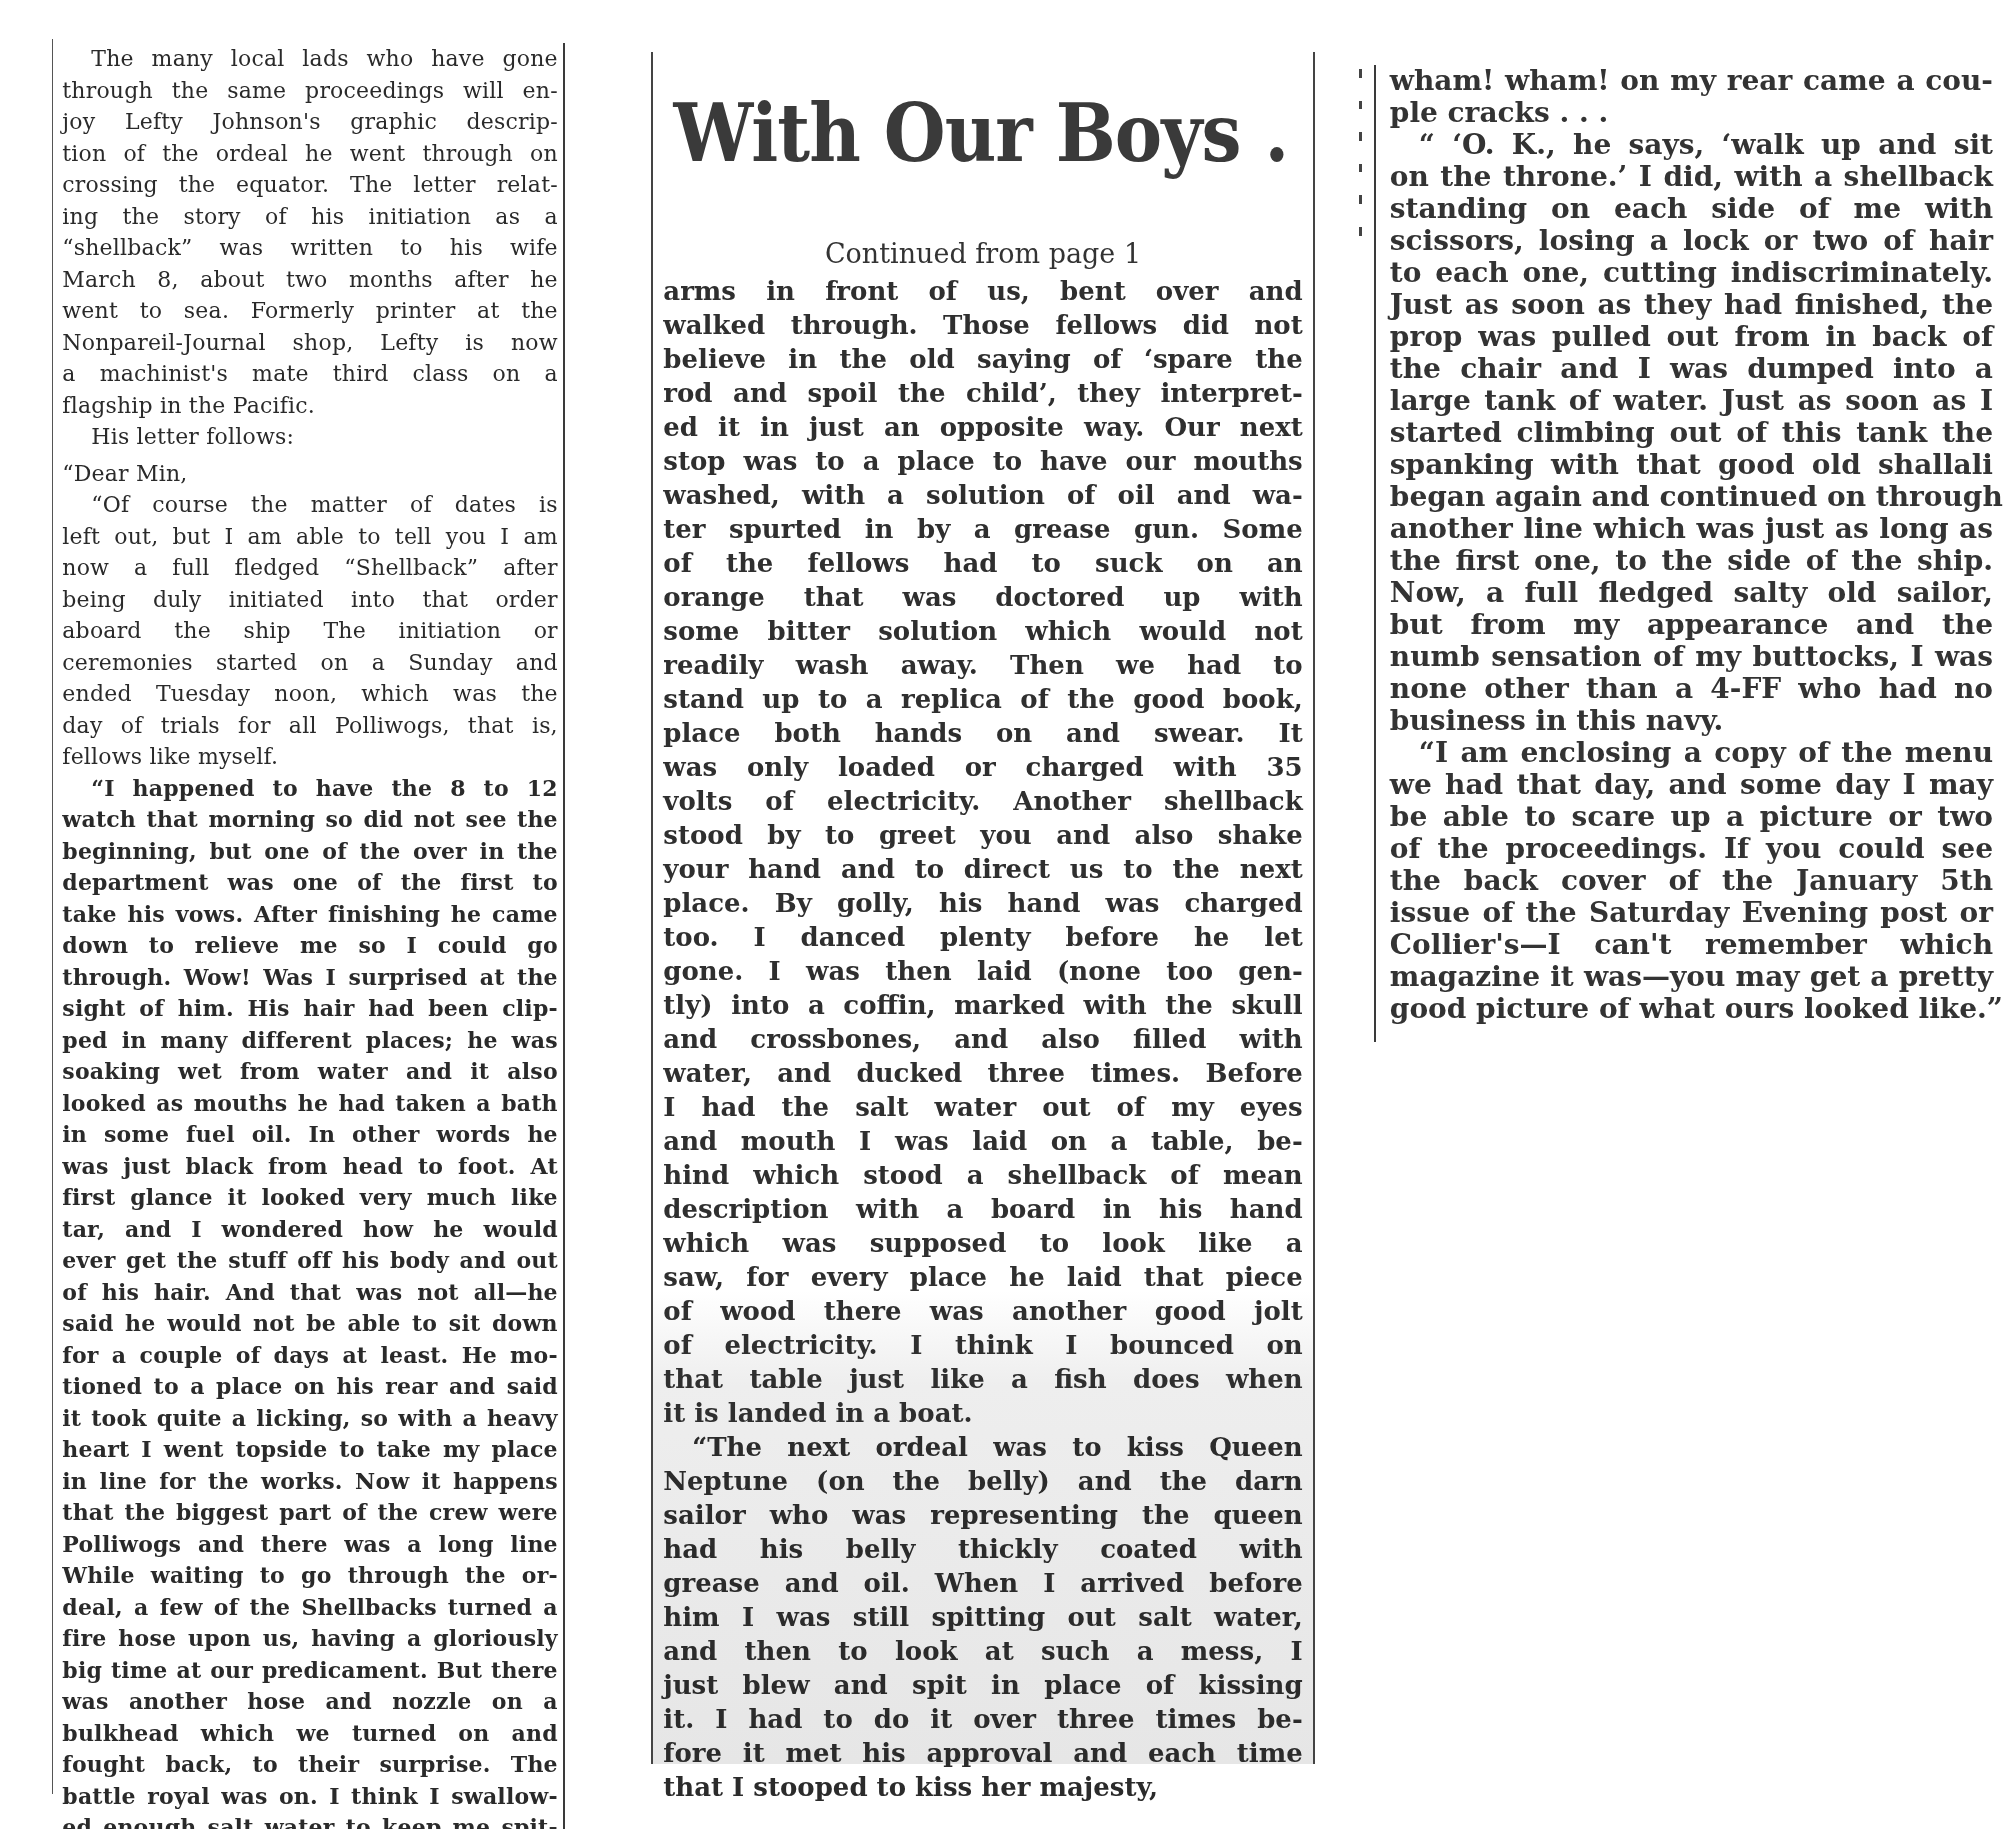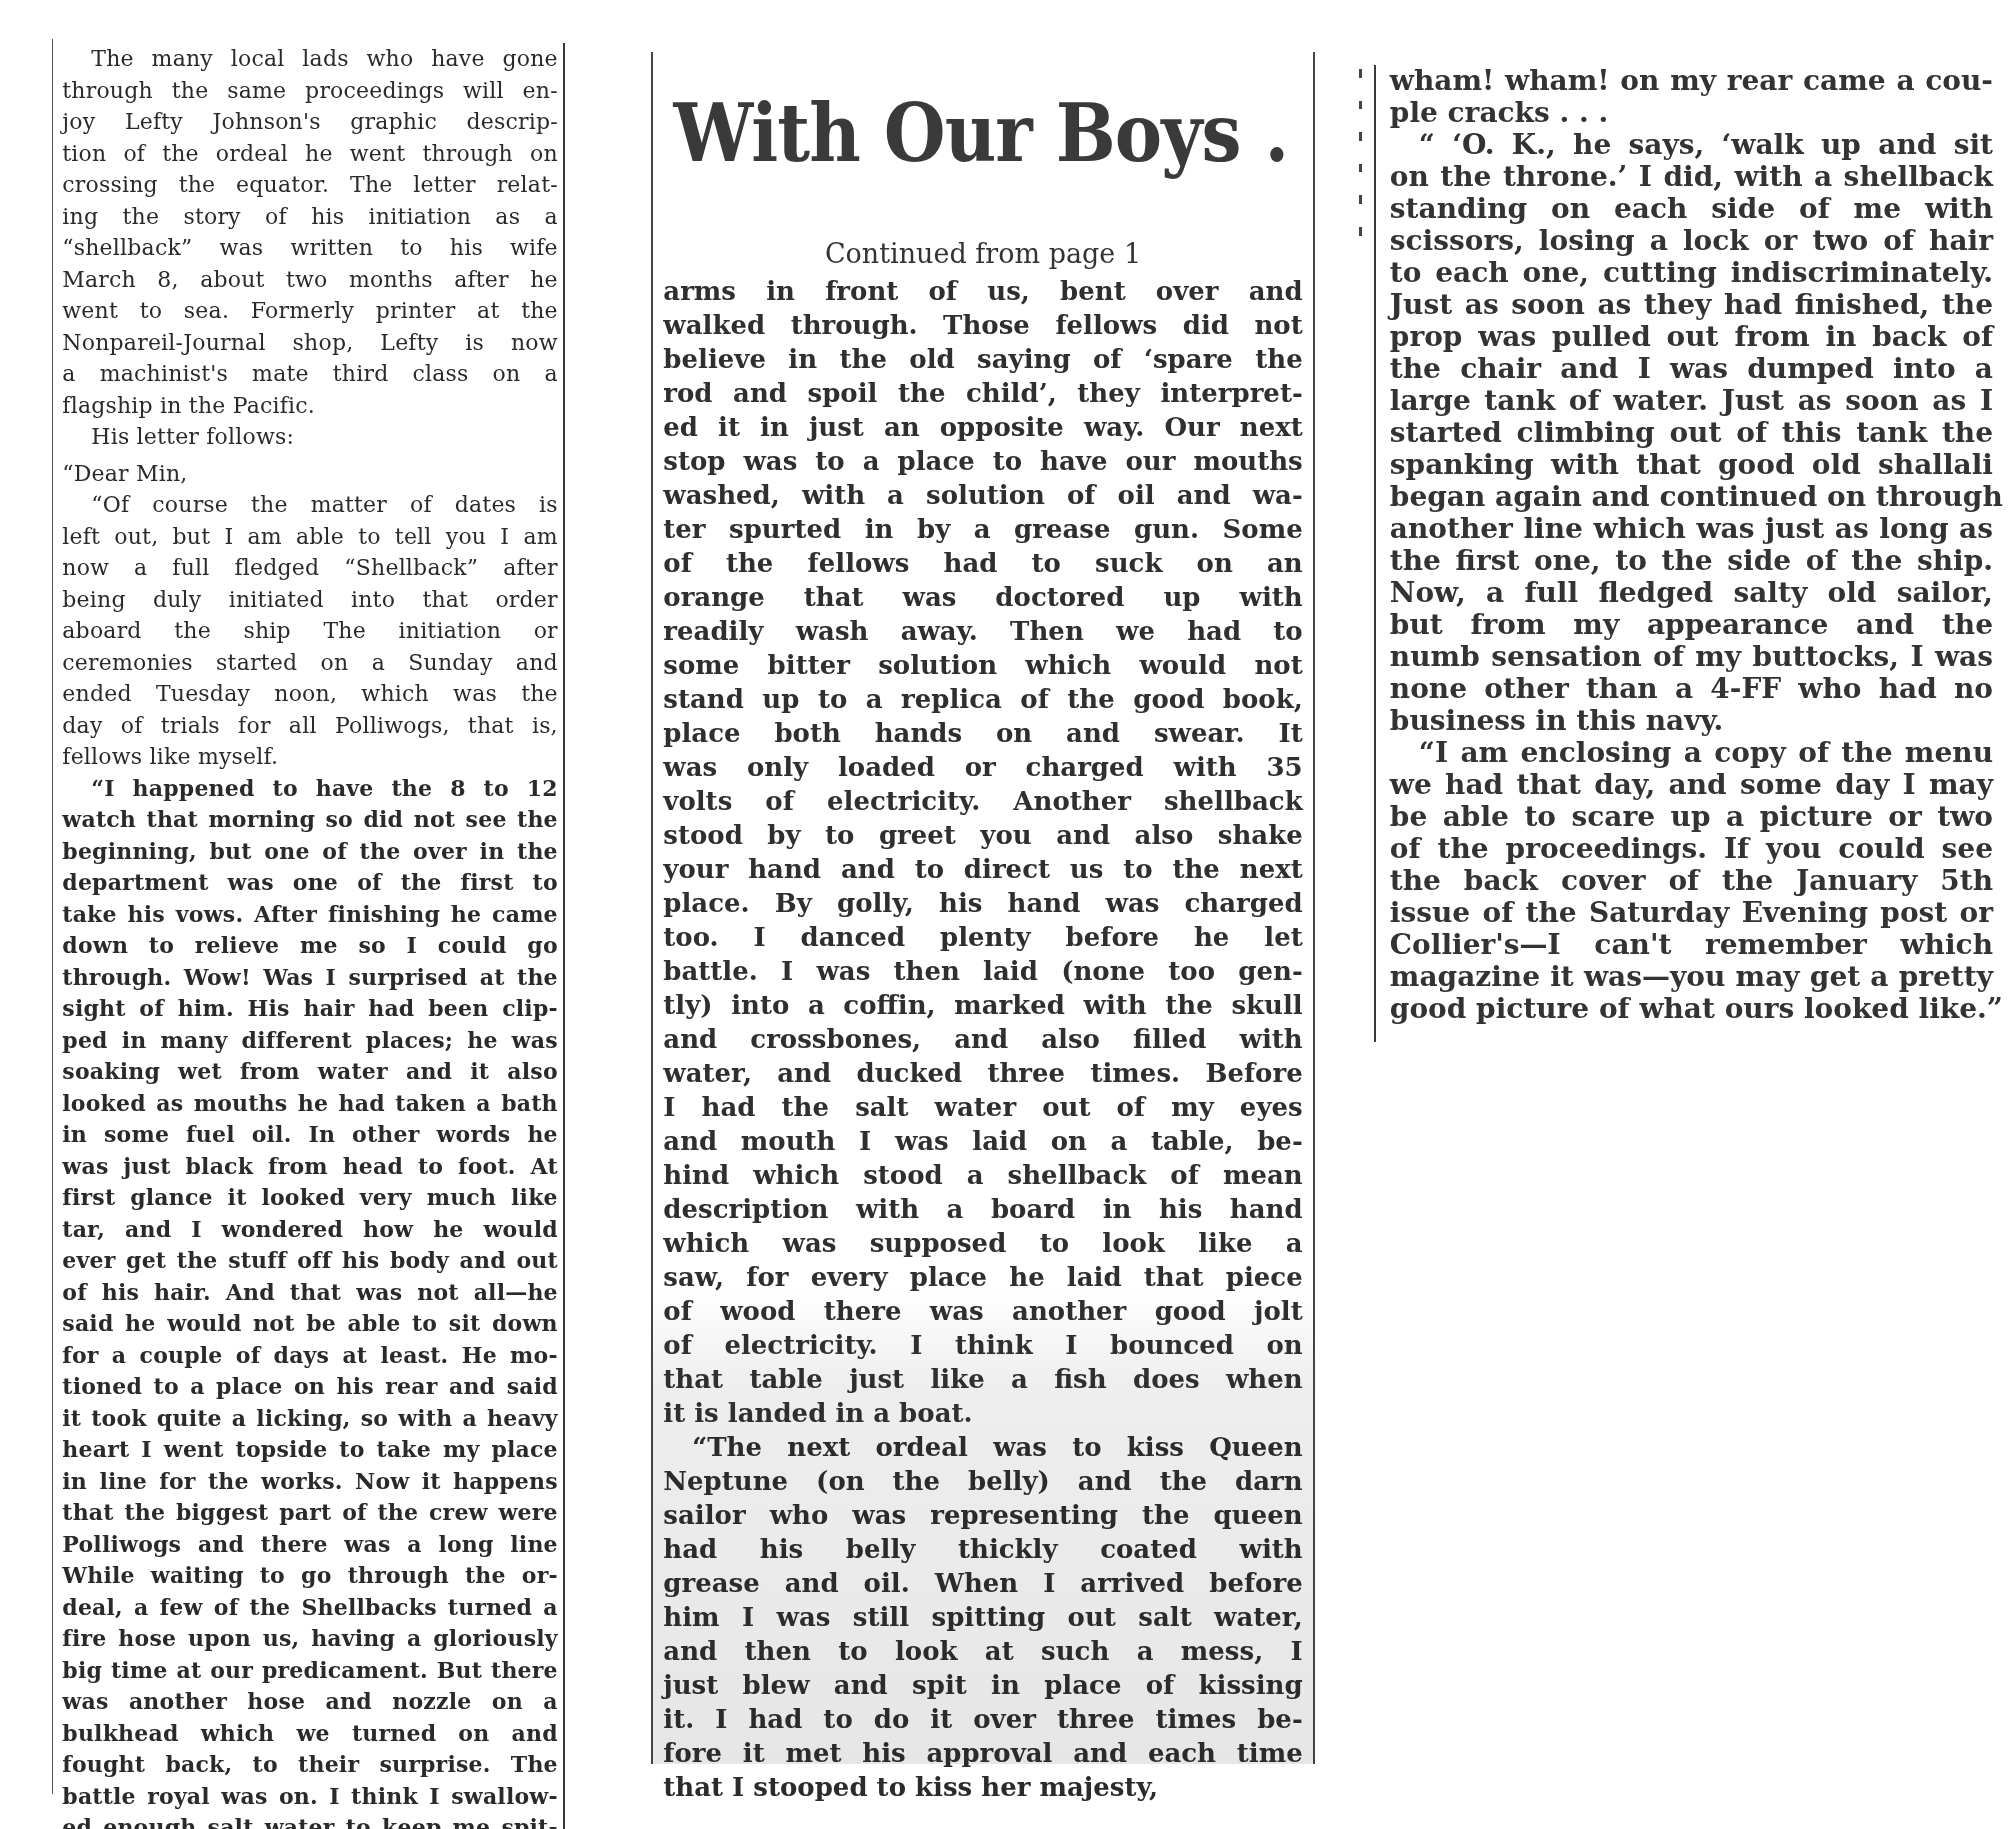--- a/index.html
+++ b/index.html
@@ -111,31 +111,31 @@
         <span class="line">arms in front of us, bent over and</span>
         <span class="line">walked through. Those fellows did not</span>
         <span class="line">believe in the old saying of ‘spare the</span>
         <span class="line">rod and spoil the child’, they interpret-</span>
         <span class="line">ed it in just an opposite way. Our next</span>
         <span class="line">stop was to a place to have our mouths</span>
         <span class="line">washed, with a solution of oil and wa-</span>
         <span class="line">ter spurted in by a grease gun. Some</span>
         <span class="line">of the fellows had to suck on an</span>
         <span class="line">orange that was doctored up with</span>
+        <span class="line">some bitter solution which would not</span>
         <span class="line">readily wash away. Then we had to</span>
-        <span class="line">some bitter solution which would not</span>
         <span class="line">stand up to a replica of the good book,</span>
         <span class="line">place both hands on and swear. It</span>
         <span class="line">was only loaded or charged with 35</span>
         <span class="line">volts of electricity. Another shellback</span>
         <span class="line">stood by to greet you and also shake</span>
         <span class="line">your hand and to direct us to the next</span>
         <span class="line">place. By golly, his hand was charged</span>
         <span class="line">too. I danced plenty before he let</span>
-        <span class="line">battle. I was then laid (none too gen-</span>
+        <span class="line">gone. I was then laid (none too gen-</span>
         <span class="line">tly) into a coffin, marked with the skull</span>
         <span class="line">and crossbones, and also filled with</span>
         <span class="line">water, and ducked three times. Before</span>
         <span class="line">I had the salt water out of my eyes</span>
         <span class="line">and mouth I was laid on a table, be-</span>
         <span class="line">hind which stood a shellback of mean</span>
         <span class="line">description with a board in his hand</span>
         <span class="line">which was supposed to look like a</span>
         <span class="line">saw, for every place he laid that piece</span>
         <span class="line">of wood there was another good jolt</span>

